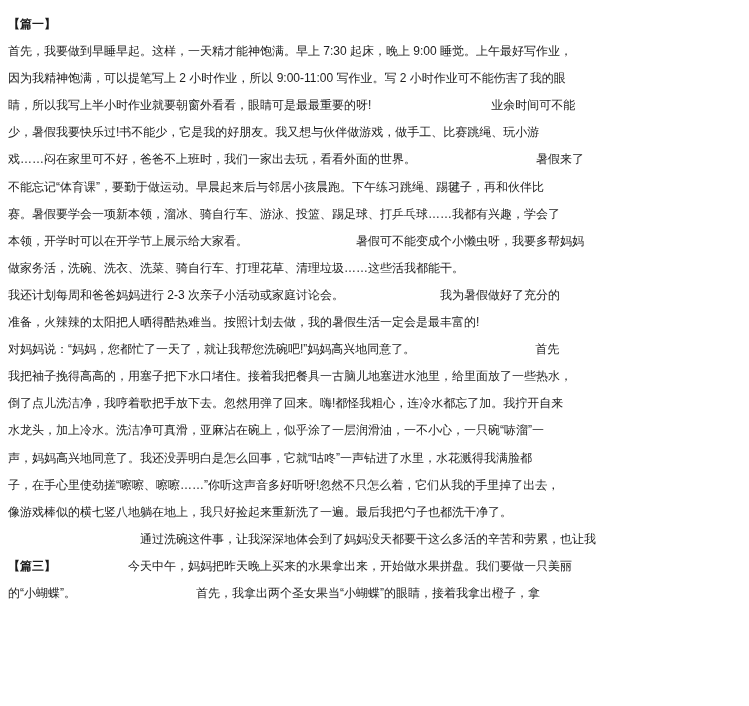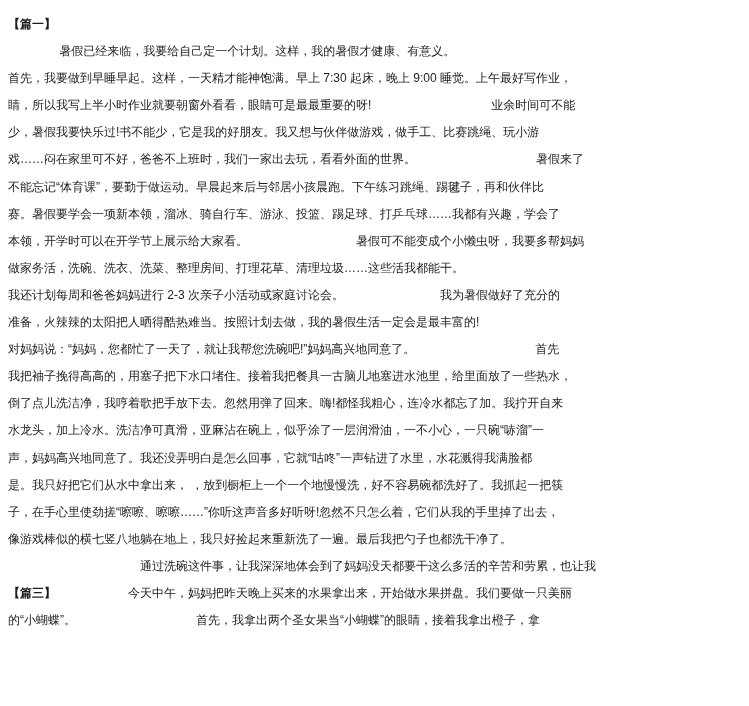--- a/index.html
+++ b/index.html
@@ -25,35 +25,34 @@
     height: 27.1px;
     overflow: hidden;
   }
   .head { font-weight: bold; }
 </style>
 </head>
 <body>
 
 <div class="page">
     <div class="line"><span class="head">【篇一】</span><span></span></div>
-    <div class="line"><span class="head"></span><span>　　　　 暑假已经来临，我要给自己定一个计划。这样，我的暑假才健康、有意义。</span></div>
     <div class="line"><span class="head"></span><span>首先，我要做到早睡早起。这样，一天精才能神饱满。早上 7:30 起床，晚上 9:00 睡觉。上午最好写作业，</span></div>
+    <div class="line"><span class="head"></span><span>因为我精神饱满，可以提笔写上 2 小时作业，所以 9:00-11:00 写作业。写 2 小时作业可不能伤害了我的眼</span></div>
     <div class="line"><span class="head"></span><span>睛，所以我写上半小时作业就要朝窗外看看，眼睛可是最最重要的呀!　　　　　　　　　　业余时间可不能</span></div>
     <div class="line"><span class="head"></span><span>少，暑假我要快乐过!书不能少，它是我的好朋友。我又想与伙伴做游戏，做手工、比赛跳绳、玩小游</span></div>
     <div class="line"><span class="head"></span><span>戏……闷在家里可不好，爸爸不上班时，我们一家出去玩，看看外面的世界。　　　　　　　　　　暑假来了</span></div>
     <div class="line"><span class="head"></span><span>不能忘记“体育课”，要勤于做运动。早晨起来后与邻居小孩晨跑。下午练习跳绳、踢毽子，再和伙伴比</span></div>
     <div class="line"><span class="head"></span><span>赛。暑假要学会一项新本领，溜冰、骑自行车、游泳、投篮、踢足球、打乒乓球……我都有兴趣，学会了</span></div>
     <div class="line"><span class="head"></span><span>本领，开学时可以在开学节上展示给大家看。　　　　　　　　　暑假可不能变成个小懒虫呀，我要多帮妈妈</span></div>
-    <div class="line"><span class="head"></span><span>做家务活，洗碗、洗衣、洗菜、整理房间、打理花草、清理垃圾……这些活我都能干。</span></div>
+    <div class="line"><span class="head"></span><span>做家务活，洗碗、洗衣、洗菜、骑自行车、打理花草、清理垃圾……这些活我都能干。</span></div>
     <div class="line"><span class="head"></span><span>我还计划每周和爸爸妈妈进行 2-3 次亲子小活动或家庭讨论会。　　　　　　　　我为暑假做好了充分的</span></div>
     <div class="line"><span class="head"></span><span>准备，火辣辣的太阳把人晒得酷热难当。按照计划去做，我的暑假生活一定会是最丰富的!</span></div>
     <div class="line"><span class="head"></span><span>对妈妈说：“妈妈，您都忙了一天了，就让我帮您洗碗吧!”妈妈高兴地同意了。　　　　　　　　　　首先</span></div>
     <div class="line"><span class="head"></span><span>我把袖子挽得高高的，用塞子把下水口堵住。接着我把餐具一古脑儿地塞进水池里，给里面放了一些热水，</span></div>
     <div class="line"><span class="head"></span><span>倒了点儿洗洁净，我哼着歌把手放下去。忽然用弹了回来。嗨!都怪我粗心，连冷水都忘了加。我拧开自来</span></div>
     <div class="line"><span class="head"></span><span>水龙头，加上冷水。洗洁净可真滑，亚麻沾在碗上，似乎涂了一层润滑油，一不小心，一只碗“哧溜”一</span></div>
     <div class="line"><span class="head"></span><span>声，妈妈高兴地同意了。我还没弄明白是怎么回事，它就“咕咚”一声钻进了水里，水花溅得我满脸都</span></div>
-    <div class="line"><span class="head"></span><span>是。我只好把它们从水中拿出来， ，放到橱柜上一个一个地慢慢洗，好不容易碗都洗好了。我抓起一把筷</span></div>
     <div class="line"><span class="head"></span><span>子，在手心里使劲搓“嚓嚓、嚓嚓……”你听这声音多好听呀!忽然不只怎么着，它们从我的手里掉了出去，</span></div>
     <div class="line"><span class="head"></span><span>像游戏棒似的横七竖八地躺在地上，我只好捡起来重新洗了一遍。最后我把勺子也都洗干净了。</span></div>
     <div class="line"><span class="head"></span><span>　　　　　　　　　　　通过洗碗这件事，让我深深地体会到了妈妈没天都要干这么多活的辛苦和劳累，也让我</span></div>
     <div class="line"><span class="head">【篇三】</span><span>　　　　　　今天中午，妈妈把昨天晚上买来的水果拿出来，开始做水果拼盘。我们要做一只美丽</span></div>
     <div class="line"><span class="head"></span><span>的“小蝴蝶”。　　　　　　　　　　首先，我拿出两个圣女果当“小蝴蝶”的眼睛，接着我拿出橙子，拿</span></div>
   </div>
 
 </body></html>

